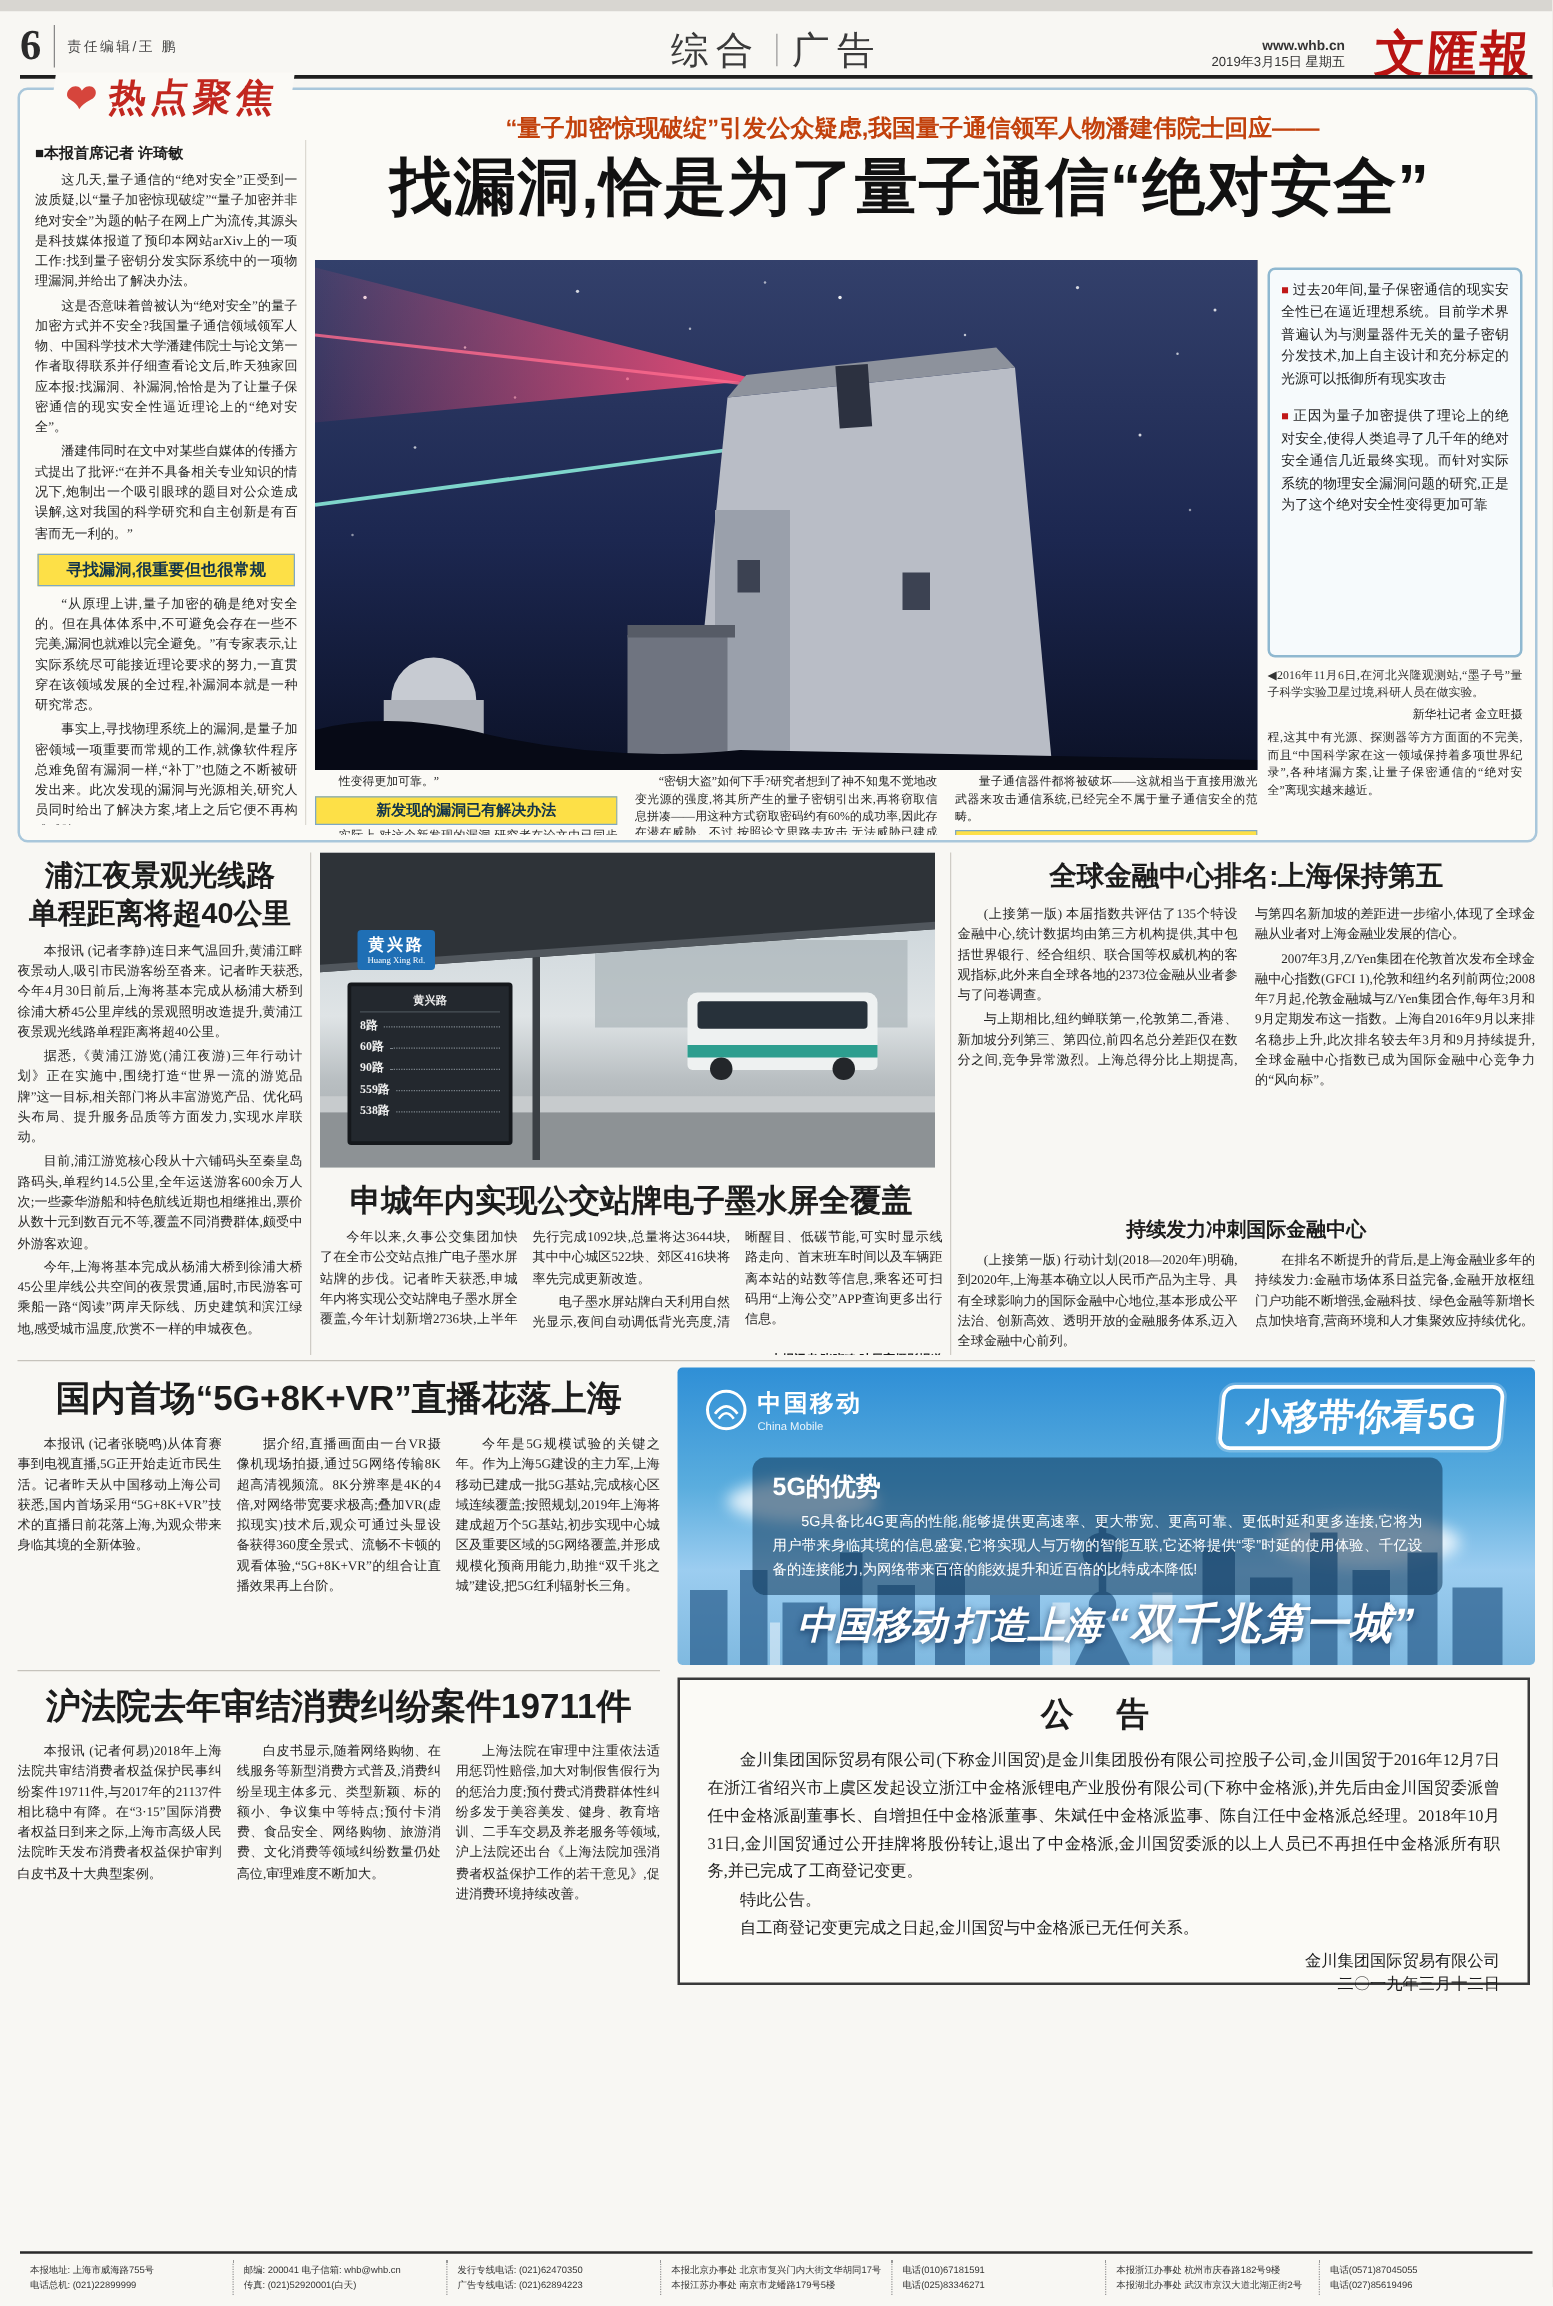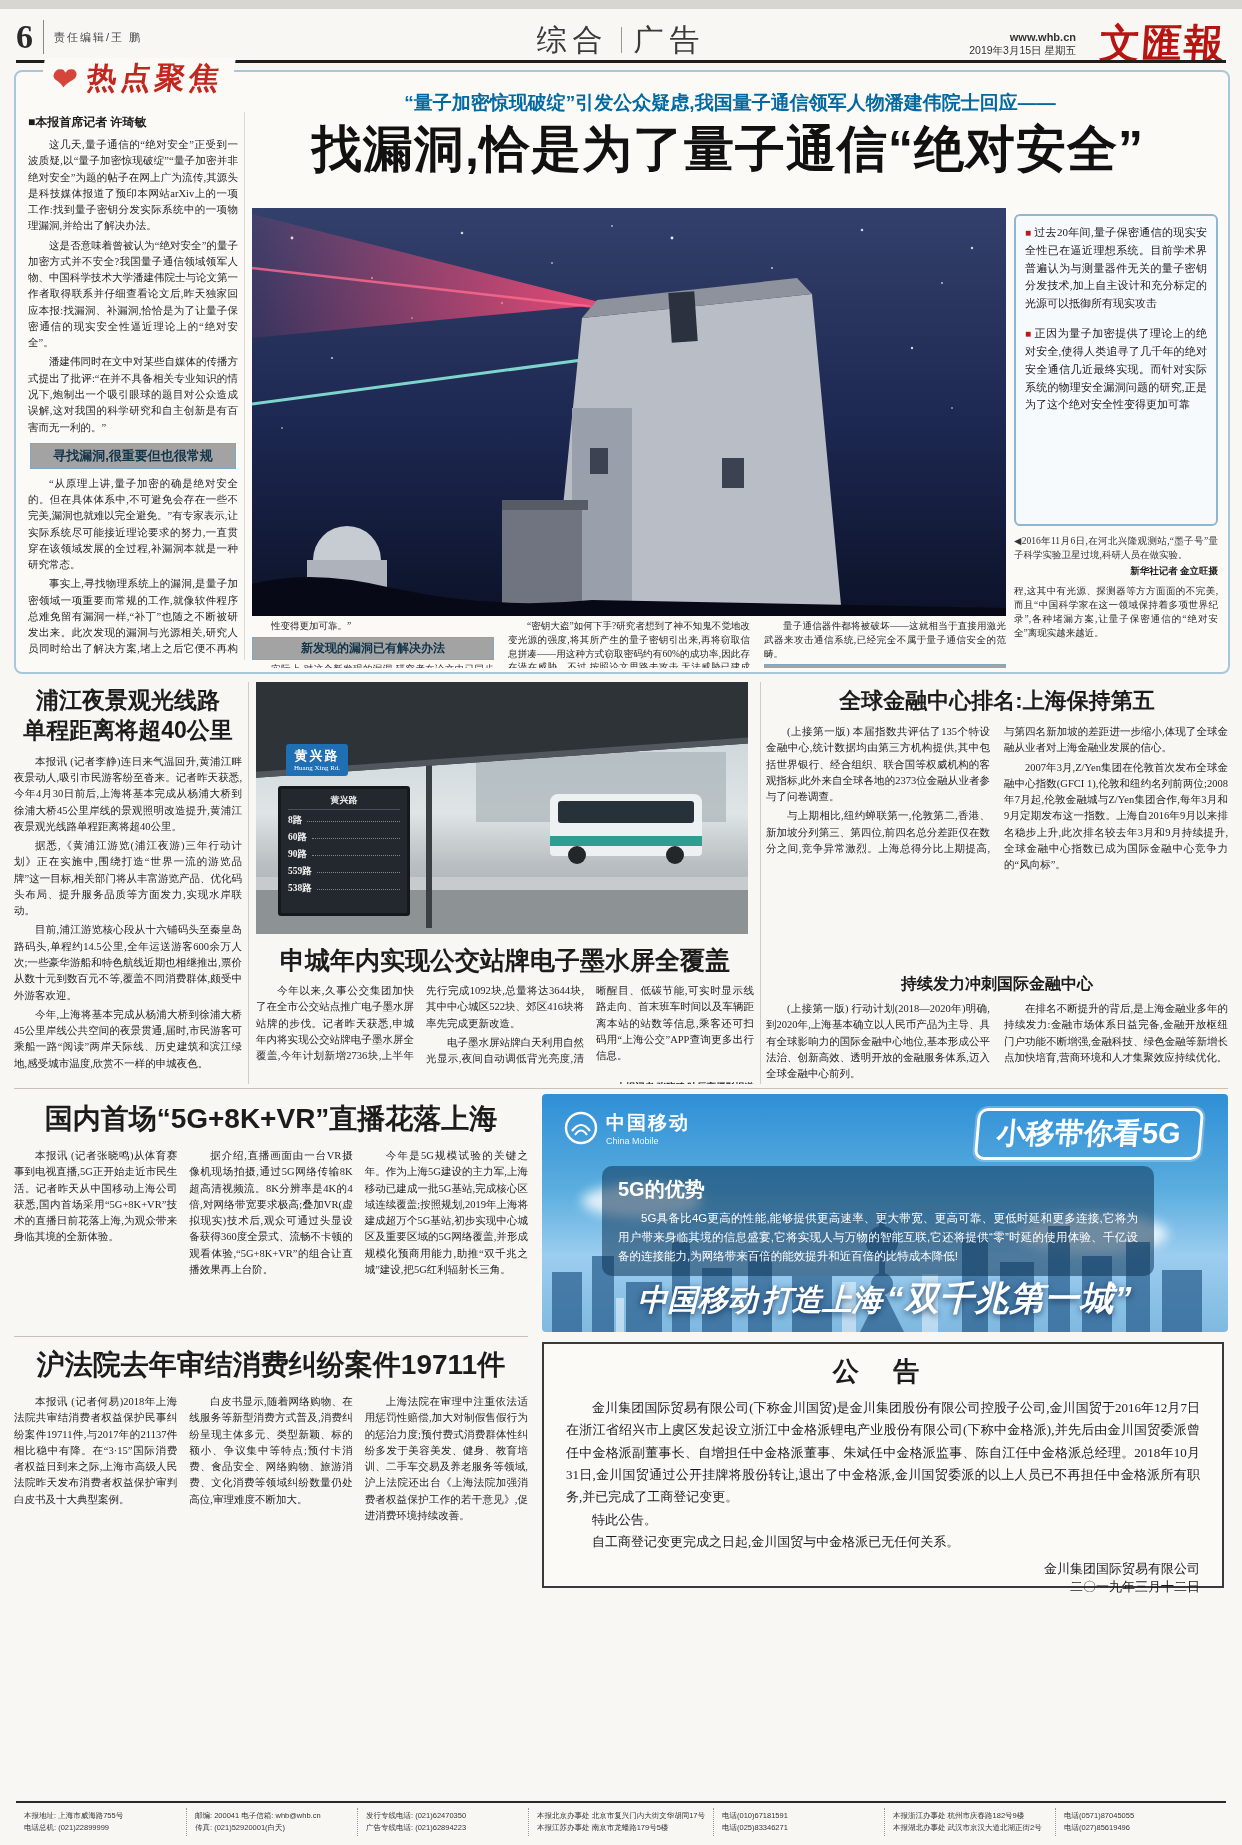--- a/index.html
+++ b/index.html
@@ -21,33 +21,33 @@
   .site{font-size:11px;font-weight:bold;color:#333;}
   .date{font-size:10.5px;color:#333;}
   .masthead{font-size:40px;font-weight:900;color:#b81412;letter-spacing:2px;transform:skewX(-4deg);}
   .headrule{position:absolute;left:16px;right:16px;top:60px;height:3px;background:#1e1e1e;}
 
   
   .mainstory{position:absolute;left:14px;top:70px;width:1212px;height:600px;border:2px solid #a9c7db;border-radius:8px;background:#fbfaf6;}
   .hotlogo{position:absolute;left:26px;top:-14px;background:#fbfaf6;padding:0 10px;display:flex;align-items:center;gap:6px;
            font-size:30px;font-weight:900;color:#c2271f;transform:skewX(-8deg);letter-spacing:4px;}
   .heart{color:#d6453c;font-size:30px;}
-  .ms-kicker{position:absolute;left:228px;top:18px;width:972px;text-align:center;font-size:19px;font-weight:bold;color:#0369a1;}
+  .ms-kicker{position:absolute;left:228px;top:18px;width:972px;text-align:center;font-size:19px;font-weight:bold;color:#c2410c;}
   .ms-headline{position:absolute;left:222px;top:44px;width:980px;text-align:center;font-size:50px;font-weight:900;letter-spacing:1px;color:#111;white-space:nowrap;}
   .ms-left{position:absolute;left:12px;top:40px;width:210px;height:548px;overflow:hidden;border-right:1px solid #dcd9d2;padding-right:6px;}
   .byline{font-size:12px;font-weight:bold;margin:2px 0 6px 0;}
   .para{font-size:10.5px;line-height:1.55;text-align:justify;text-indent:2em;margin:0 0 3px 0;color:#262626;}
-  .subbox{border:1px solid #7ea8c4;background:#a3a3a3;text-align:center;font-weight:bold;font-size:13px;padding:3px 4px;margin:7px 2px;color:#12344a;}
+  .subbox{border:1px solid #7ea8c4;background:#fde047;text-align:center;font-weight:bold;font-size:13px;padding:3px 4px;margin:7px 2px;color:#12344a;}
   .ms-photo{position:absolute;left:236px;top:136px;width:754px;height:408px;overflow:hidden;background:#141b38;}
   .ms-right{position:absolute;left:998px;top:142px;width:204px;height:450px;}
   .hlbox{border:2px solid #8fb8d0;border-radius:6px;background:#f6fafc;padding:8px 9px;height:292px;overflow:hidden;}
   .hlb{font-size:11px;line-height:1.62;text-align:justify;margin:0 0 12px 0;color:#222;}
   .hlb::before{content:"■ ";color:#c01818;font-size:10px;}
   .caption{font-size:9.5px;line-height:1.5;text-align:justify;margin-top:8px;color:#333;}
-  .credit{font-size:9.5px;font-weight:bold;text-align:right;margin-top:2px;}
+  .credit{font-size:9.5px;font-weight:normal;text-align:right;margin-top:2px;}
   .tail{font-size:9.5px;line-height:1.5;text-align:justify;margin-top:6px;color:#2a2a2a;height:72px;overflow:hidden;}
   .ms-bottom{position:absolute;left:236px;top:548px;width:754px;height:48px;display:flex;gap:14px;overflow:hidden;}
   .ms-bcol{flex:1;overflow:hidden;}
   .ms-bcol .para{font-size:9.5px;line-height:1.45;margin:0;}
   .ms-bcol .subbox{font-size:12px;margin:3px 0;padding:2px 3px;}
 
   
   .band2{position:absolute;left:14px;top:682px;width:1214px;height:402px;}
   .pujiang{position:absolute;left:0;top:0;width:228px;height:402px;border-right:1px solid #cfccc5;padding-right:6px;overflow:hidden;}
   .pj-h{font-size:23px;font-weight:900;text-align:center;line-height:1.3;margin:4px 0 8px 0;}

